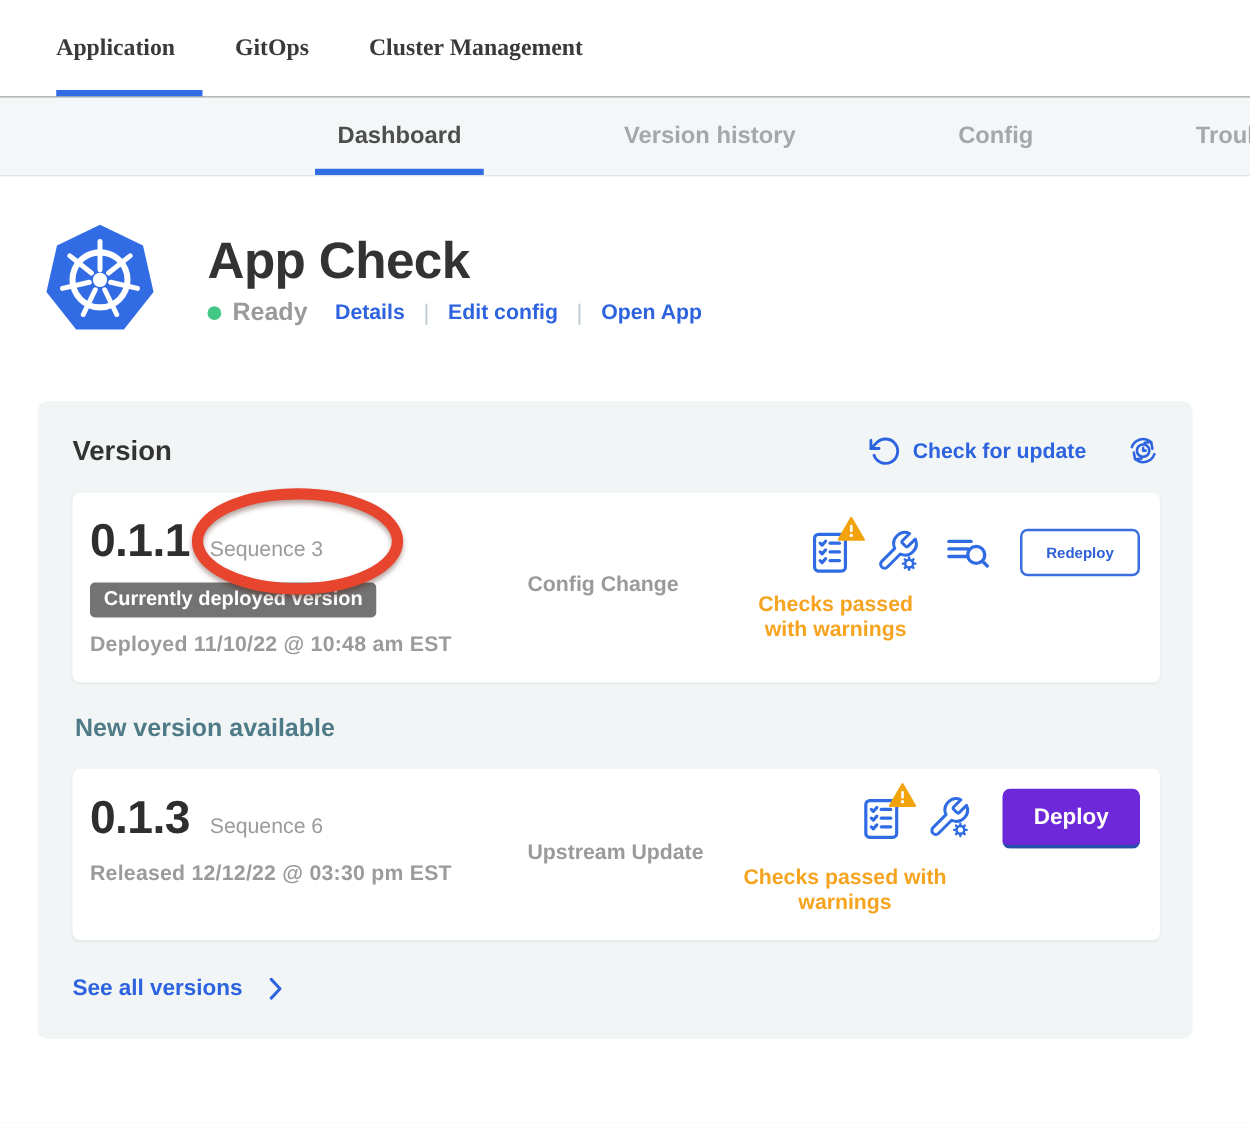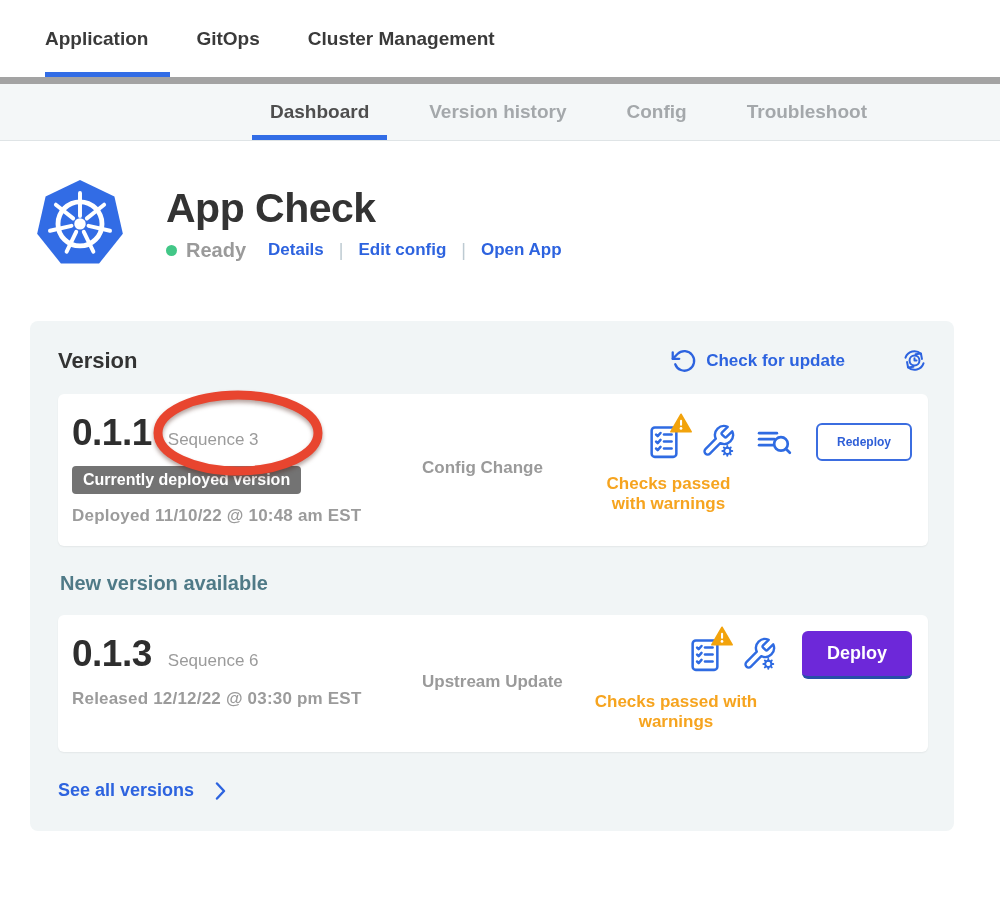--- a/index.html
+++ b/index.html
@@ -3,52 +3,52 @@
 <meta charset="utf-8">
 <style>
   * { box-sizing: border-box; }
   html, body { margin:0; padding:0; }
   body {
     width:1000px; height:898px; overflow:hidden;
     background:#ffffff; color:#333;
     font-family:"Liberation Sans","DejaVu Sans",sans-serif;
   }
   
-  .topnav { height:77px; display:flex; align-items:stretch; padding-left:45px; background:#fff; }
+  .topnav { height:77px; display:flex; align-items:stretch; padding-left:45px; background:#fff;font-family:Liberation Serif, serif; }
   .topnav .tab {
     display:flex; align-items:center; margin-right:26px; padding:5px 22px 0 0;
     border-bottom:5px solid transparent; font-size:19px; font-weight:700;
     color:#3a3a3a; cursor:pointer; white-space:nowrap;
   }
   .topnav .tab.active { border-bottom-color:#326de6; }
   
   .subnav {
-    height:64px; background:#f4f7f8; border-top:7px solid #a3a3a3; border-bottom:1px solid #dfe4e6;
-    display:flex; align-items:stretch; padding-left:252px; gap:24px;
+    height:64px; background:#f4f7f8; border-top:1px solid #a3a3a3; border-bottom:1px solid #dfe4e6;
+    display:flex; align-items:stretch; padding-left:252px; gap:94px;
   }
   .subnav .tab {
     display:flex; align-items:center; padding:5px 18px 0;
     border-bottom:5px solid transparent; font-size:19px; font-weight:700;
     color:#a4a8ab; cursor:pointer; white-space:nowrap;
   }
   .subnav .tab.active { color:#4e4e4e; border-bottom-color:#326de6; }
   
   .app-header { display:flex; align-items:center; gap:42px; margin:36px 0 0 36px; }
   .logo-wrap { width:88px; height:92px; flex:none; }
   .app-title { margin:0; font-size:41px; font-weight:800; color:#333; letter-spacing:-0.5px; }
   .status-row { display:flex; align-items:center; margin-top:7px; }
   .status-dot { width:11px; height:11px; border-radius:50%; background:#42c787; margin-right:9px; }
   .status-text { font-size:20px; font-weight:700; color:#9a9a9a; margin-right:22px; }
   .hlink { color:#2d63df; font-size:17px; font-weight:700; cursor:pointer; text-decoration:none; white-space:nowrap; }
   .sep { color:#bdcad2; margin:0 15px; font-size:18px; font-weight:400; }
   
   .panel { margin:52px 46px 0 30px; background:#f1f5f6; border-radius:8px; padding:26px 26px 30px 28px; }
   .panel-head { display:flex; align-items:center; }
   .panel-title { margin:0; font-size:22px; font-weight:800; color:#333; }
-  .panel-actions { margin-left:auto; display:flex; align-items:center; gap:56px; }
+  .panel-actions { margin-left:auto; display:flex; align-items:center; gap:32px; }
   .action-link { display:flex; align-items:center; gap:9px; color:#2d63df; font-size:17px; font-weight:700; cursor:pointer; white-space:nowrap; }
   
   .vcard {
     background:#fff; border-radius:6px; box-shadow:0 1px 2px rgba(0,0,0,.06);
     margin-top:20px; padding:16px 16px 20px 14px; display:flex; align-items:stretch;
   }
   .vc-left { width:350px; padding-top:2px; }
   .version-row { position:relative; display:flex; align-items:baseline; gap:16px; }
   .version-num { font-size:37px; font-weight:800; color:#2e2e2e; letter-spacing:-0.5px; }
   .version-seq { font-size:17px; color:#9b9b9b; }

